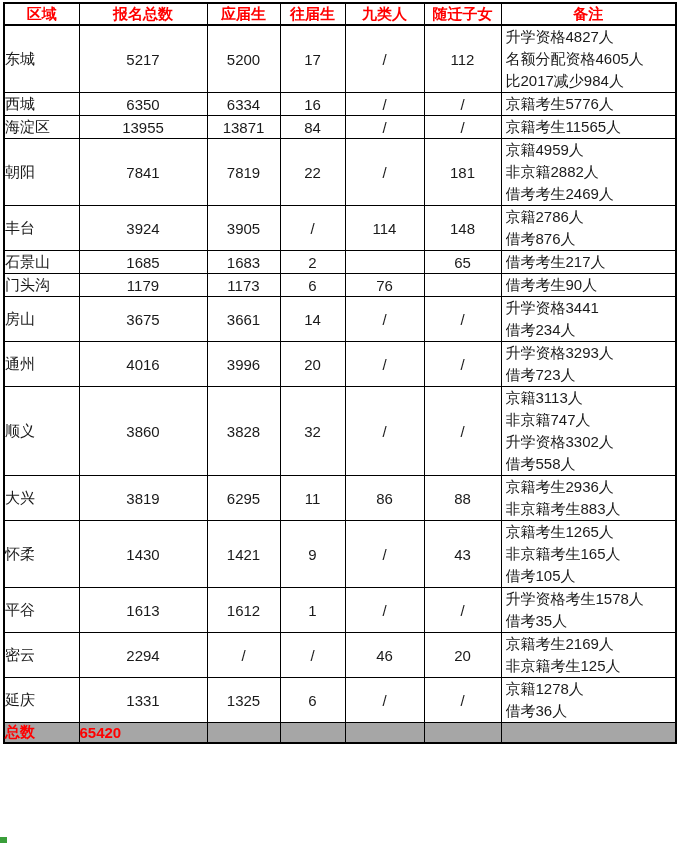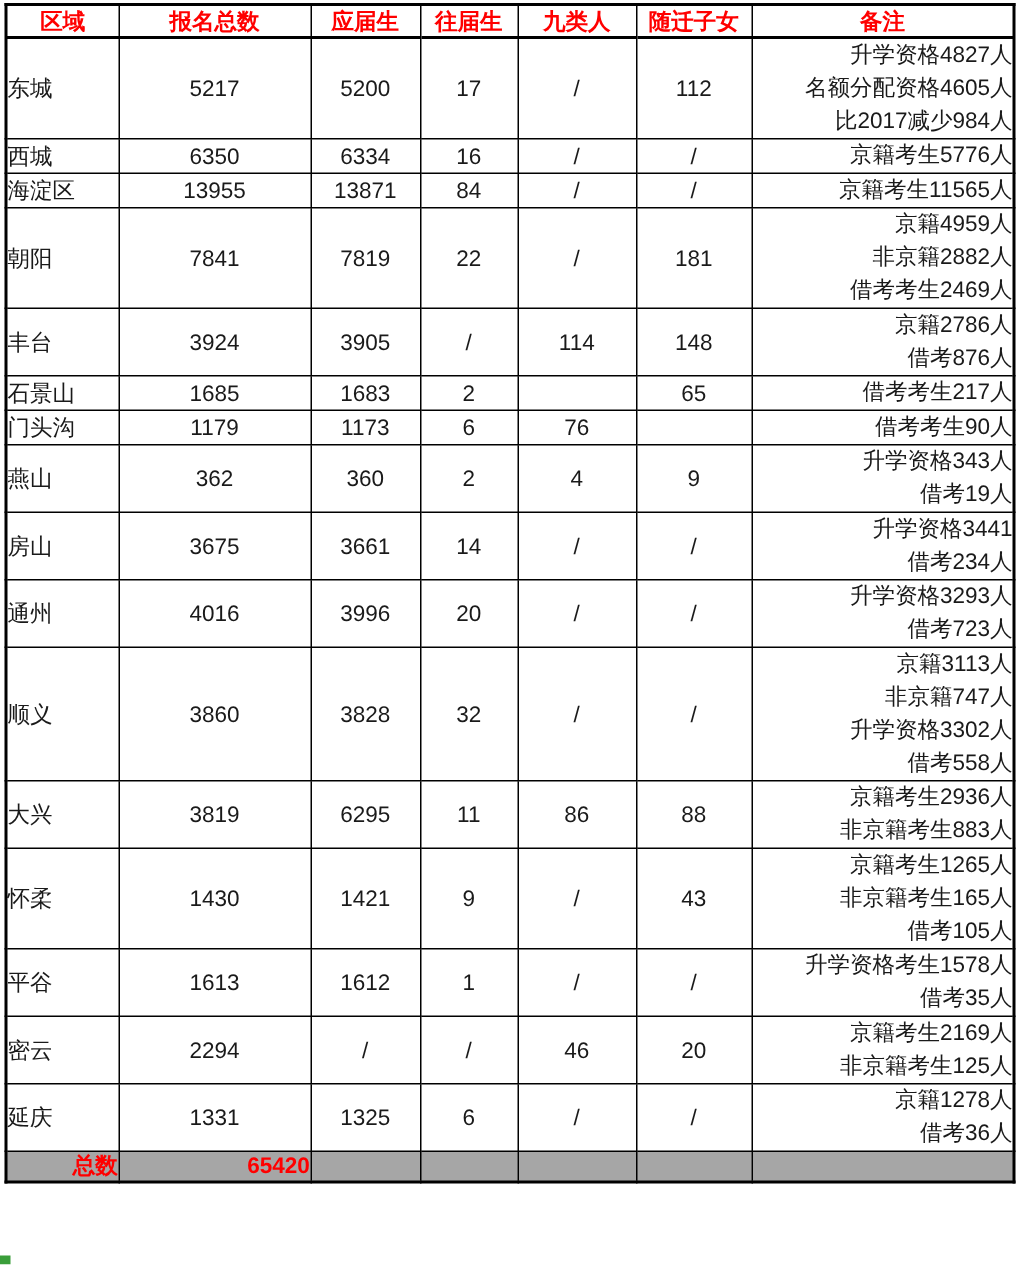--- a/index.html
+++ b/index.html
@@ -43,33 +43,33 @@
   }
   thead th {
     color: var(--header-text);
     font-weight: bold;
     height: 22px;
     text-align: center;
     border-bottom: 2px solid var(--border-color);
   }
   td.region { text-align: left; height: 22px; }
   td.num    { text-align: center; height: 22px; }
-  td.remarks { text-align: right; padding-left: 4px; }
+  td.remarks { text-align: left; padding-left: 4px; }
   .remark-line {
     height: 22px;
     line-height: 22px;
     white-space: nowrap;
     overflow: hidden;
   }
   tfoot td {
     background: var(--footer-bg);
     color: var(--footer-text);
     font-weight: bold;
     height: 18px;
-    text-align: right;
+    text-align: left;
   }
   .selection-corner {
     position: absolute;
     left: 0; bottom: 0;
     width: 7px; height: 6px;
     background: var(--corner-green);
   }
 </style>
 </head>
 <body>
@@ -172,32 +172,20 @@
         <td class="num">1179</td>
         <td class="num">1173</td>
         <td class="num">6</td>
         <td class="num">76</td>
         <td class="num"></td>
         <td class="remarks">
           <div class="remark-line">借考考生90人</div>
         </td>
       </tr>
       <tr>
-        <td class="region">燕山</td>
-        <td class="num">362</td>
-        <td class="num">360</td>
-        <td class="num">2</td>
-        <td class="num">4</td>
-        <td class="num">9</td>
-        <td class="remarks">
-          <div class="remark-line">升学资格343人</div>
-          <div class="remark-line">借考19人</div>
-        </td>
-      </tr>
-      <tr>
         <td class="region">房山</td>
         <td class="num">3675</td>
         <td class="num">3661</td>
         <td class="num">14</td>
         <td class="num">/</td>
         <td class="num">/</td>
         <td class="remarks">
           <div class="remark-line">升学资格3441</div>
           <div class="remark-line">借考234人</div>
         </td>

